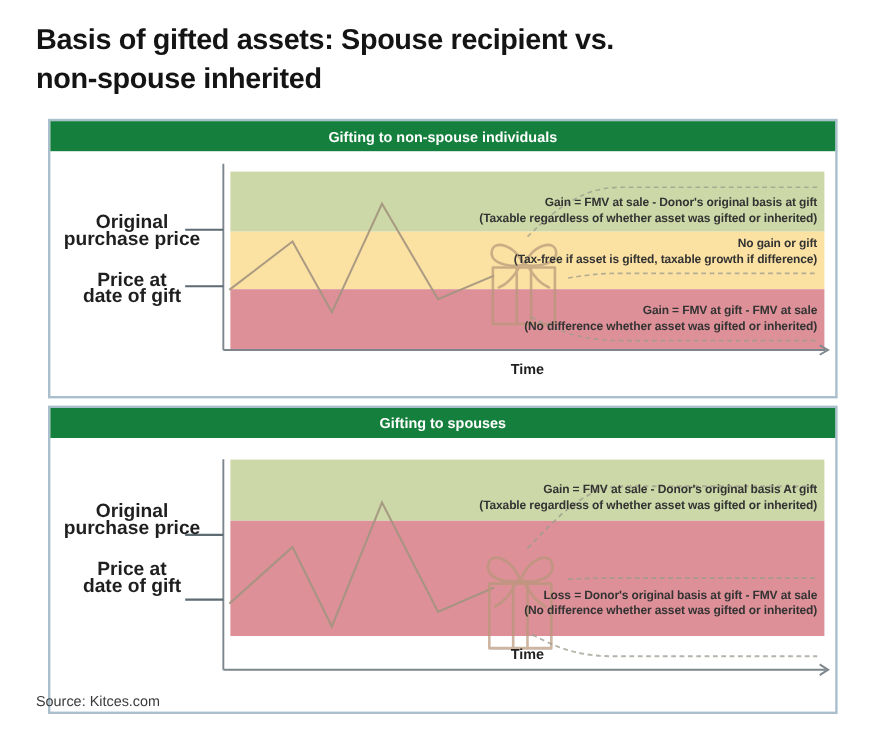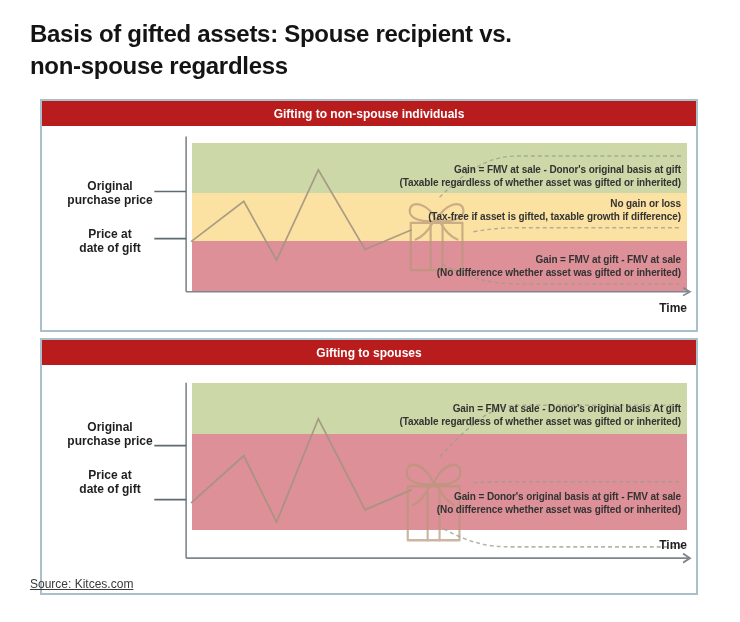--- a/index.html
+++ b/index.html
@@ -13,54 +13,54 @@
     letter-spacing:-0.3px; color:#141414;
   }
   .panel {
     position:absolute; left:40px; width:658px; background:#fff;
     border:2px solid #a9bfcc; box-sizing:border-box;
   }
   .panel-1 { top:99px;  height:233px; }
   .panel-2 { top:338px; height:257px; }
   .panel-header {
     position:absolute; left:0; top:0; right:0; height:25px;
-    background:#b91c1c; color:#ffffff; font-size:12px; font-weight:bold;
+    background:#15803d; color:#ffffff; font-size:12px; font-weight:bold;
     display:flex; align-items:center; justify-content:center;
   }
   .band { position:absolute; left:150px; width:495px; }
   .p1-green  { top:42px;  height:50px; background:#ccd8a7; }
   .p1-yellow { top:92px;  height:48px; background:#fbe2a2; }
   .p1-red    { top:140px; height:50px; background:#dd9098; }
   .p2-green  { top:43px;  height:51px; background:#ccd8a7; }
   .p2-red    { top:94px;  height:96px; background:#dd9098; }
   .overlay { position:absolute; left:0; top:0; width:100%; height:100%; pointer-events:none; }
   .ylabel {
     position:absolute; left:6px; width:124px; text-align:center;
-    font-size:12px; font-weight:bold; line-height:14px; color:#1f1f1f;
+    font-size:16px; font-weight:bold; line-height:14px; color:#1f1f1f;
   }
   .anno {
     position:absolute; right:15px; width:330px; text-align:right;
     font-size:10px; font-weight:bold; line-height:13px; color:#333333;
     letter-spacing:-0.1px;
   }
   .xlabel {
-    position:absolute; left:150px; width:495px; text-align:right;
+    position:absolute; left:150px; width:495px; text-align:center;
     font-size:12px; font-weight:bold; color:#1f1f1f;
   }
   .source {
     position:absolute; left:30px; top:577px;
-    font-size:12px; color:#3a3a3a;text-decoration:underline;
+    font-size:12px; color:#3a3a3a;
   }
 </style>
 </head>
 <body>
 
 <div class="canvas">
 
-  <h1 class="title"><span>Basis of gifted assets: Spouse recipient vs.</span><br><span>non-spouse regardless</span></h1>
+  <h1 class="title"><span>Basis of gifted assets: Spouse recipient vs.</span><br><span>non-spouse inherited</span></h1>
 
   <section class="panel panel-1">
     <div class="panel-header">Gifting to non-spouse individuals</div>
 
     <div class="band p1-green"></div>
     <div class="band p1-yellow"></div>
     <div class="band p1-red"></div>
 
     <svg class="overlay" viewBox="0 0 658 233" preserveAspectRatio="none">
       <g stroke="#a3947f" stroke-width="1.7" fill="none" opacity="0.9">
@@ -88,21 +88,21 @@
       <g stroke="#5d6b73" stroke-width="1.6">
         <line x1="113" y1="92" x2="145" y2="92"></line>
         <line x1="113" y1="140" x2="145" y2="140"></line>
       </g>
     </svg>
 
     <div class="ylabel" style="top:78px"><span>Original</span><br><span>purchase price</span></div>
     <div class="ylabel" style="top:126px"><span>Price at</span><br><span>date of gift</span></div>
 
     <div class="anno" style="top:62px"><span>Gain = FMV at sale - Donor's original basis at gift</span><br><span>(Taxable regardless of whether asset was gifted or inherited)</span></div>
-    <div class="anno" style="top:96px"><span>No gain or loss</span><br><span>(Tax-free if asset is gifted, taxable growth if difference)</span></div>
+    <div class="anno" style="top:96px"><span>No gain or gift</span><br><span>(Tax-free if asset is gifted, taxable growth if difference)</span></div>
     <div class="anno" style="top:152px"><span>Gain = FMV at gift - FMV at sale</span><br><span>(No difference whether asset was gifted or inherited)</span></div>
 
     <div class="xlabel" style="top:200px">Time</div>
   </section>
 
   <section class="panel panel-2">
     <div class="panel-header">Gifting to spouses</div>
 
     <div class="band p2-green"></div>
     <div class="band p2-red"></div>
@@ -133,19 +133,19 @@
       <g stroke="#5d6b73" stroke-width="1.6">
         <line x1="113" y1="94" x2="145" y2="94"></line>
         <line x1="113" y1="142" x2="145" y2="142"></line>
       </g>
     </svg>
 
     <div class="ylabel" style="top:80px"><span>Original</span><br><span>purchase price</span></div>
     <div class="ylabel" style="top:128px"><span>Price at</span><br><span>date of gift</span></div>
 
     <div class="anno" style="top:62px"><span>Gain = FMV at sale - Donor's original basis At gift</span><br><span>(Taxable regardless of whether asset was gifted or inherited)</span></div>
-    <div class="anno" style="top:150px"><span>Gain = Donor's original basis at gift - FMV at sale</span><br><span>(No difference whether asset was gifted or inherited)</span></div>
+    <div class="anno" style="top:150px"><span>Loss = Donor's original basis at gift - FMV at sale</span><br><span>(No difference whether asset was gifted or inherited)</span></div>
 
     <div class="xlabel" style="top:198px">Time</div>
   </section>
 
   <div class="source">Source: Kitces.com</div>
 </div>
 
 </body></html>

